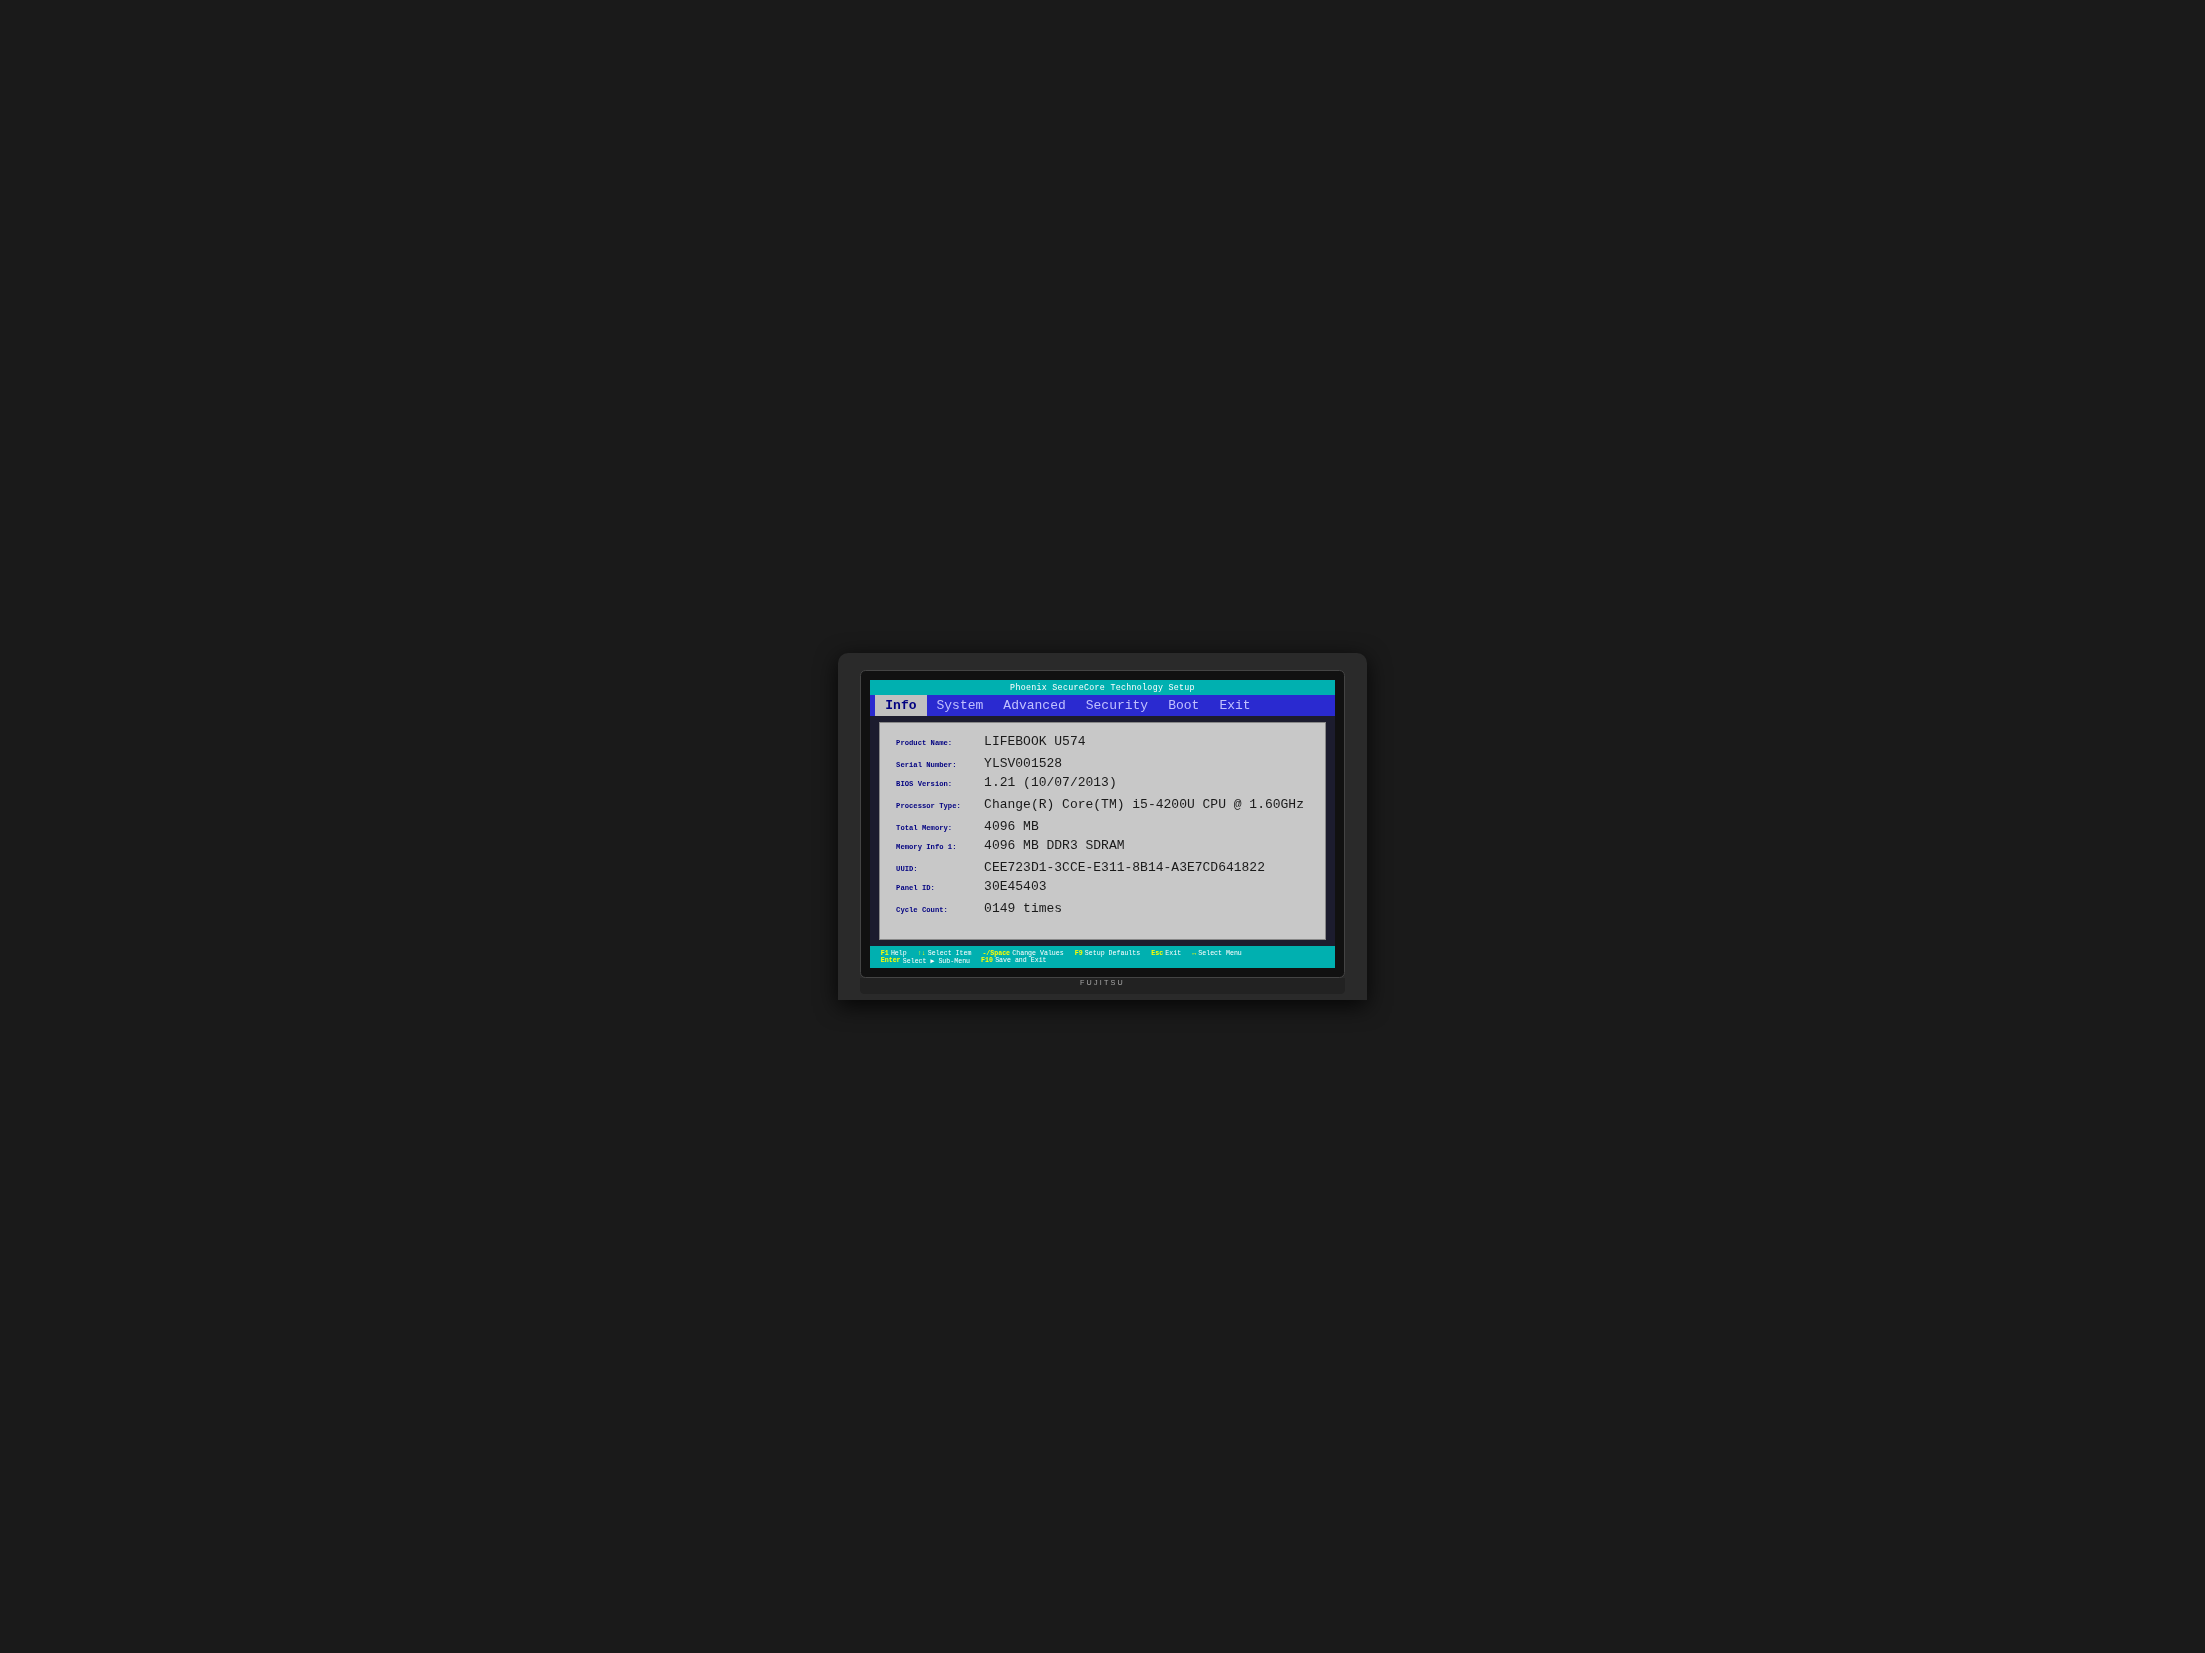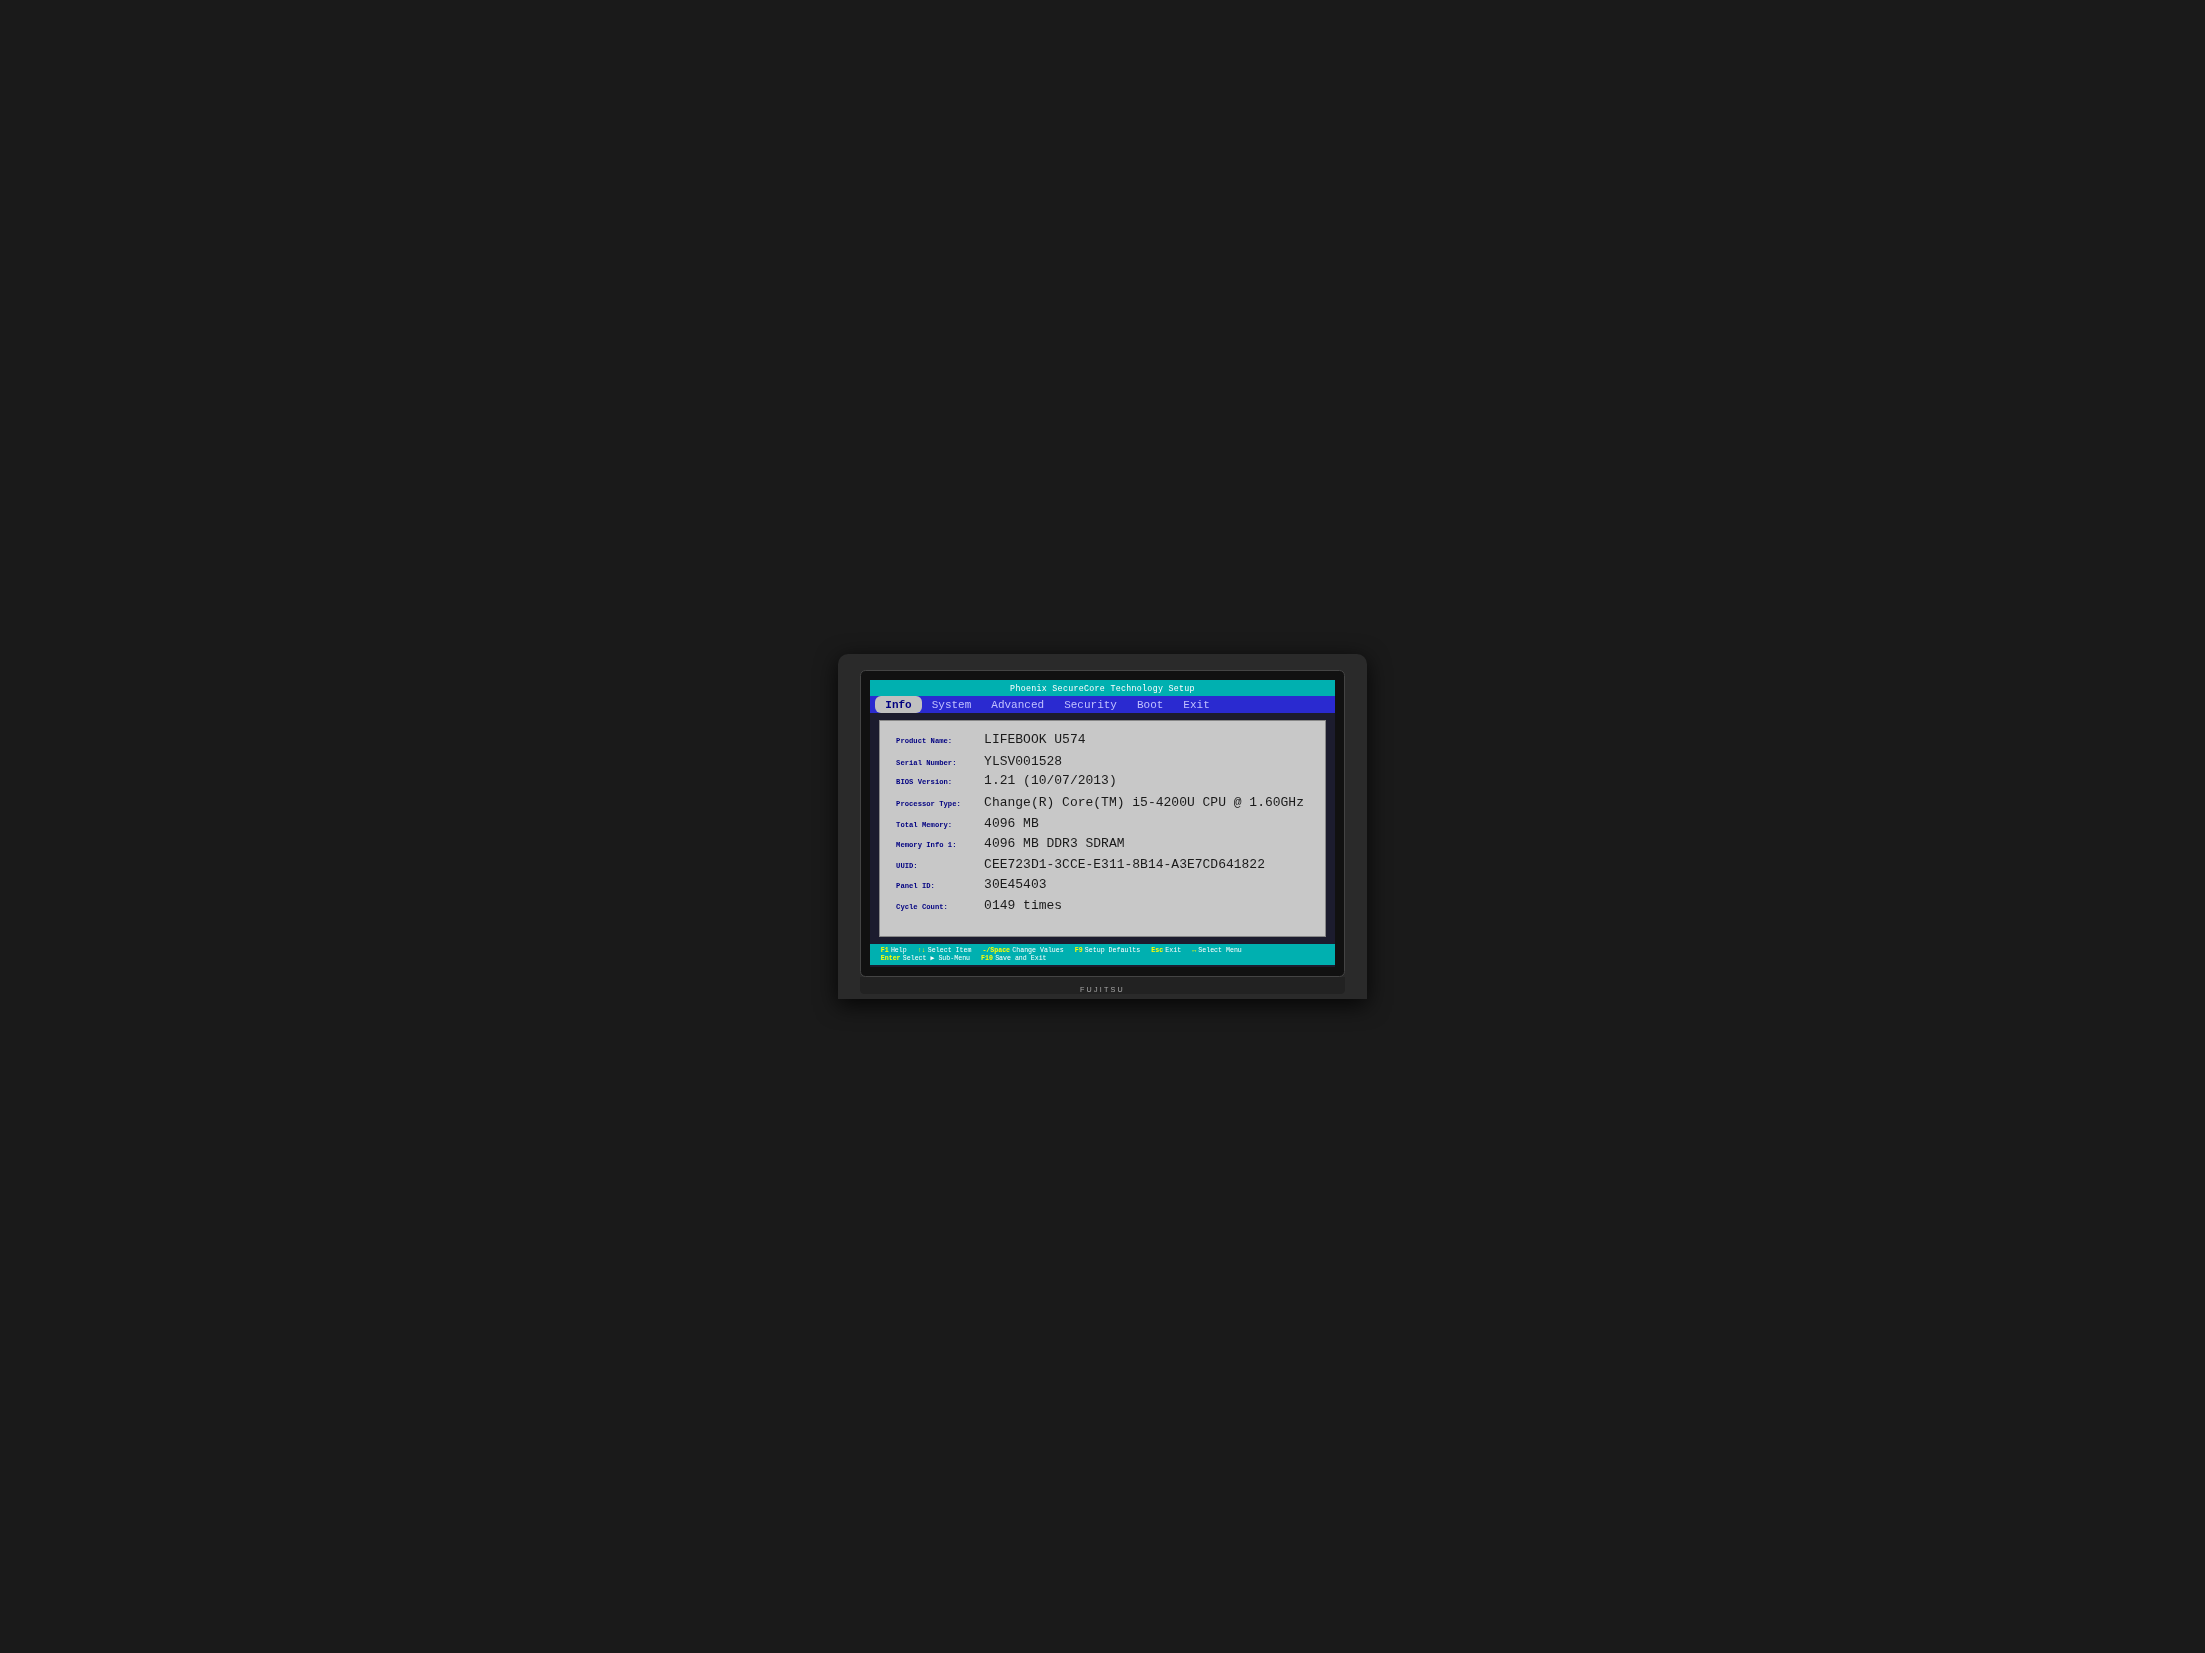--- a/index.html
+++ b/index.html
@@ -55,24 +55,23 @@
     .nav-bar {
       background: #2a2ad0;
       display: flex;
       align-items: stretch;
       padding: 0 5.5px;
     }
 
     .nav-item {
       color: #c0c0ff;
       padding: 2.8px 10px;
-      font-size: 11px;
+      font-size: 13px;
       cursor: pointer;
       white-space: nowrap;
-      border-radius: 6px;
     }
 
     .nav-item.active {
       background: #c0c0c0;
       color: #000080;
       font-weight: bold;
     }
 
     
     .content-area {
@@ -130,21 +129,21 @@
     .help-desc {
       color: white;
     }
 
     
     .laptop-bottom {
       background: #222;
       height: 16.5px;
       border-radius: 0 0 4.4px 4.4px;
       display: flex;
-      align-items: flex-end;
+      align-items: flex-start;
       justify-content: center;
     }
 
     .brand-label {
       color: #aaa;
       font-size: 7.2px;
       letter-spacing: 2.2px;
       font-family: sans-serif;
     }
   </style>

